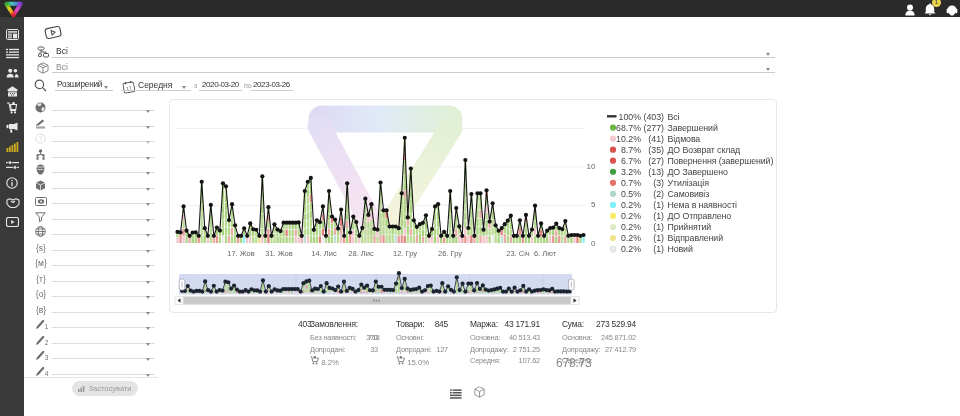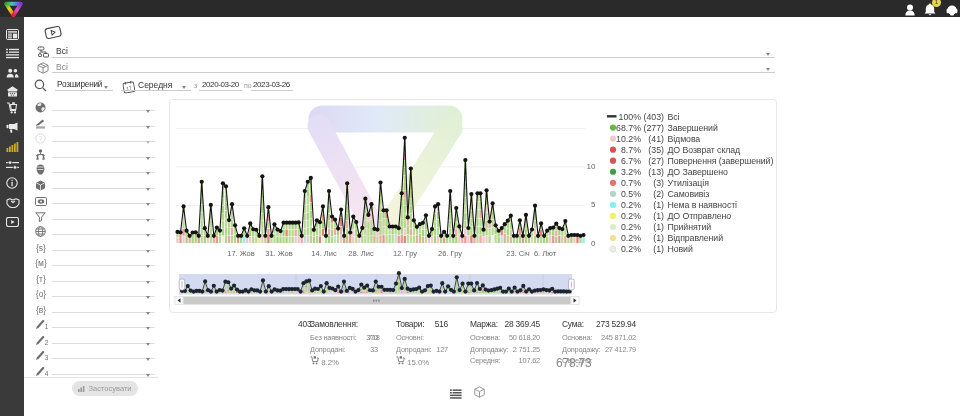--- a/index.html
+++ b/index.html
@@ -1522,35 +1522,35 @@
 <div class="abs" style="left:298px;top:333.2px;width:80px;font-size:7.4px;color:#888;text-align:right;letter-spacing:-0.2px;white-space:nowrap">370</div>
 <div class="abs" style="left:310px;top:344.5px;font-size:7.4px;color:#888;letter-spacing:-0.2px;white-space:nowrap">Допродані:</div>
 <div class="abs" style="left:298px;top:344.5px;width:80px;font-size:7.4px;color:#888;text-align:right;letter-spacing:-0.2px;white-space:nowrap">33</div>
 <div class="abs" style="left:310px;top:355.8px;font-size:7.8px;color:#888;white-space:nowrap"><svg width="9" height="9" viewBox="0 0 9 9" style="">
       <path d="M0.5 0.8 L1.8 0.8 L2.8 5.6 L7.4 5.6 L8.4 2 L6.8 2" fill="none" stroke="#777" stroke-width="0.9"></path>
       <circle cx="3.4" cy="7.4" r="0.9" fill="#777"></circle>
       <circle cx="6.6" cy="7.4" r="0.9" fill="#777"></circle>
       <rect x="3.6" y="0.2" width="2.4" height="2.4" fill="#777"></rect>
     </svg> 8.2%</div>
 <div class="abs" style="left:396px;top:319.0px;font-size:8.4px;color:#333;letter-spacing:-0.2px;white-space:nowrap">Товари:</div>
-<div class="abs" style="left:368px;top:319.0px;width:80px;font-size:8.4px;color:#333;text-align:right;letter-spacing:-0.2px;white-space:nowrap">516</div>
+<div class="abs" style="left:368px;top:319.0px;width:80px;font-size:8.4px;color:#333;text-align:right;letter-spacing:-0.2px;white-space:nowrap">845</div>
 <div class="abs" style="left:396px;top:333.2px;font-size:7.4px;color:#888;letter-spacing:-0.2px;white-space:nowrap">Основні:</div>
 <div class="abs" style="left:368px;top:333.2px;width:103px;font-size:7.4px;color:#888;text-align:left;letter-spacing:-0.2px;white-space:nowrap">718</div>
 <div class="abs" style="left:396px;top:344.5px;font-size:7.4px;color:#888;letter-spacing:-0.2px;white-space:nowrap">Допродані:</div>
 <div class="abs" style="left:368px;top:344.5px;width:80px;font-size:7.4px;color:#888;text-align:right;letter-spacing:-0.2px;white-space:nowrap">127</div>
 <div class="abs" style="left:396px;top:355.8px;font-size:7.8px;color:#888;white-space:nowrap"><svg width="9" height="9" viewBox="0 0 9 9" style="">
       <path d="M0.5 0.8 L1.8 0.8 L2.8 5.6 L7.4 5.6 L8.4 2 L6.8 2" fill="none" stroke="#777" stroke-width="0.9"></path>
       <circle cx="3.4" cy="7.4" r="0.9" fill="#777"></circle>
       <circle cx="6.6" cy="7.4" r="0.9" fill="#777"></circle>
       <rect x="3.6" y="0.2" width="2.4" height="2.4" fill="#777"></rect>
     </svg> 15.0%</div>
 <div class="abs" style="left:470px;top:319.0px;font-size:8.4px;color:#333;letter-spacing:-0.2px;white-space:nowrap">Маржа:</div>
-<div class="abs" style="left:460px;top:319.0px;width:80px;font-size:8.4px;color:#333;text-align:right;letter-spacing:-0.2px;white-space:nowrap">28 369.45</div>
+<div class="abs" style="left:460px;top:319.0px;width:80px;font-size:8.4px;color:#333;text-align:right;letter-spacing:-0.2px;white-space:nowrap">43 171.91</div>
 <div class="abs" style="left:470px;top:333.2px;font-size:7.4px;color:#888;letter-spacing:-0.2px;white-space:nowrap">Основна:</div>
-<div class="abs" style="left:460px;top:333.2px;width:80px;font-size:7.4px;color:#888;text-align:right;letter-spacing:-0.2px;white-space:nowrap">50 618.20</div>
+<div class="abs" style="left:460px;top:333.2px;width:80px;font-size:7.4px;color:#888;text-align:right;letter-spacing:-0.2px;white-space:nowrap">40 513.43</div>
 <div class="abs" style="left:470px;top:344.5px;font-size:7.4px;color:#888;letter-spacing:-0.2px;white-space:nowrap">Допродажу:</div>
 <div class="abs" style="left:460px;top:344.5px;width:80px;font-size:7.4px;color:#888;text-align:right;letter-spacing:-0.2px;white-space:nowrap">2 751.25</div>
 <div class="abs" style="left:470px;top:355.8px;font-size:7.4px;color:#888;letter-spacing:-0.2px;white-space:nowrap">Середня:</div>
 <div class="abs" style="left:460px;top:355.8px;width:80px;font-size:7.4px;color:#888;text-align:right;letter-spacing:-0.2px;white-space:nowrap">107.62</div>
 <div class="abs" style="left:562px;top:319.0px;font-size:8.4px;color:#333;letter-spacing:-0.2px;white-space:nowrap">Сума:</div>
 <div class="abs" style="left:556px;top:319.0px;width:80px;font-size:8.4px;color:#333;text-align:right;letter-spacing:-0.2px;white-space:nowrap">273 529.94</div>
 <div class="abs" style="left:562px;top:333.2px;font-size:7.4px;color:#888;letter-spacing:-0.2px;white-space:nowrap">Основна:</div>
 <div class="abs" style="left:556px;top:333.2px;width:80px;font-size:7.4px;color:#888;text-align:right;letter-spacing:-0.2px;white-space:nowrap">245 871.02</div>
 <div class="abs" style="left:562px;top:344.5px;font-size:7.4px;color:#888;letter-spacing:-0.2px;white-space:nowrap">Допродажу:</div>
 <div class="abs" style="left:556px;top:344.5px;width:80px;font-size:7.4px;color:#888;text-align:right;letter-spacing:-0.2px;white-space:nowrap">27 412.79</div>

